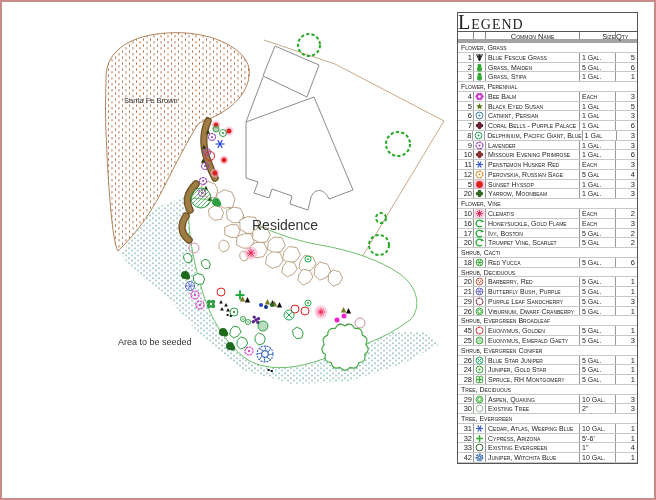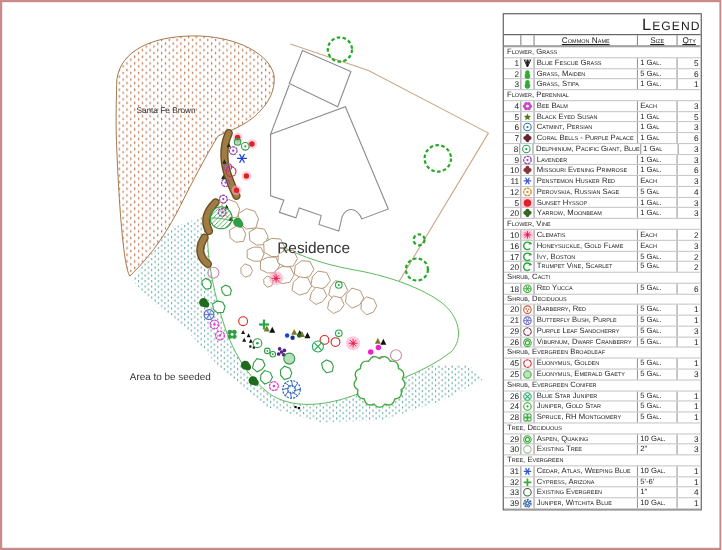--- a/index.html
+++ b/index.html
@@ -10,34 +10,34 @@
   }
   #map-svg{position:absolute;left:0;top:0;}
   .map-label{fill:#333;}
   
   #legend{
     position:absolute;left:455px;top:10px;width:181px;height:452px;
     border:1px solid #555;background:#fff;box-sizing:border-box;
     color:#222;
   }
   #legend-title{
-    height:19px;line-height:19px;text-align:right;
-    font-variant:small-caps;font-size:15px;letter-spacing:1px;
-    border-bottom:1px solid #555;box-sizing:border-box;
+    height:19px;line-height:19px;text-align:left;
+    font-variant:small-caps;font-size:20px;letter-spacing:1px;
+    border-bottom:1px solid #555;box-sizing:border-box;font-family:Liberation Serif, serif;
   }
   #legend-header{
     display:flex;height:11px;line-height:10px;
     font-variant:small-caps;font-size:7.5px;
-    border-bottom:2px solid #a3a3a3;box-sizing:border-box;text-decoration:underline;
+    border-bottom:4px solid #a3a3a3;box-sizing:border-box;
   }
   #legend-header .hn{width:16px;border-right:1px solid #888;box-sizing:border-box;}
   #legend-header .hs{width:12px;border-right:1px solid #888;box-sizing:border-box;}
   #legend-header .hname{flex:1;text-align:center;border-right:1px solid #888;box-sizing:border-box;}
-  #legend-header .hsize{width:36px;text-align:center;border-right:1px solid #888;box-sizing:border-box;}
-  #legend-header .hqty{width:21px;text-align:center;}
+  #legend-header .hsize{width:36px;text-align:right;border-right:1px solid #888;box-sizing:border-box;}
+  #legend-header .hqty{width:21px;text-align:left;}
   .lrow,.lcat{
     display:flex;height:9.77px;line-height:9px;
     font-variant:small-caps;font-size:7px;
     border-bottom:1px solid #c8c8c8;box-sizing:border-box;
     overflow:visible;white-space:nowrap;
   }
   .lcat{padding-left:3px;}
   .lrow .cn{width:16px;text-align:right;font-size:7.5px;border-right:1px solid #999;box-sizing:border-box;padding-right:1px;}
   .lrow .cs{width:12px;border-right:1px solid #999;box-sizing:border-box;text-align:center;}
   .lrow .cs svg{display:block;margin:0 auto;}
@@ -943,21 +943,21 @@
               <g>
                 <circle cx="5.5" cy="4.5" r="3.4" fill="none" stroke="#336633" stroke-width="1"></circle>
               </g>
             </svg>
           </span>
           <span class="cname">Existing Evergreen</span>
           <span class="csize">1"</span>
           <span class="cqty">4</span>
         </div>
         <div class="lrow">
-          <span class="cn">39</span>
+          <span class="cn">42</span>
           <span class="cs">
             <svg width="11" height="9" viewBox="0 0 11 9">
               <g>
                 <circle cx="5.5" cy="4.5" r="3.4" fill="none" stroke="#3366aa" stroke-width="1.1" stroke-dasharray="2 1"></circle>
                 <circle cx="5.5" cy="4.5" r="1.53" fill="none" stroke="#3366aa" stroke-width="0.9"></circle>
                 <line x1="6.3951342131281805" y1="4.989014049376287" x2="8.9" y2="4.5" stroke="#3366aa" stroke-width="0.9"></line>
                 <line x1="5.787170321765554" y1="5.478740622584486" x2="7.904163056034262" y2="6.904163056034261" stroke="#3366aa" stroke-width="0.9"></line>
                 <line x1="5.010985950623713" y1="5.3951342131281805" x2="5.5" y2="7.9" stroke="#3366aa" stroke-width="0.9"></line>
                 <line x1="4.521259377415514" y1="4.787170321765555" x2="3.0958369439657387" y2="6.904163056034262" stroke="#3366aa" stroke-width="0.9"></line>
                 <line x1="4.6048657868718195" y1="4.010985950623713" x2="2.1" y2="4.5" stroke="#3366aa" stroke-width="0.9"></line>

